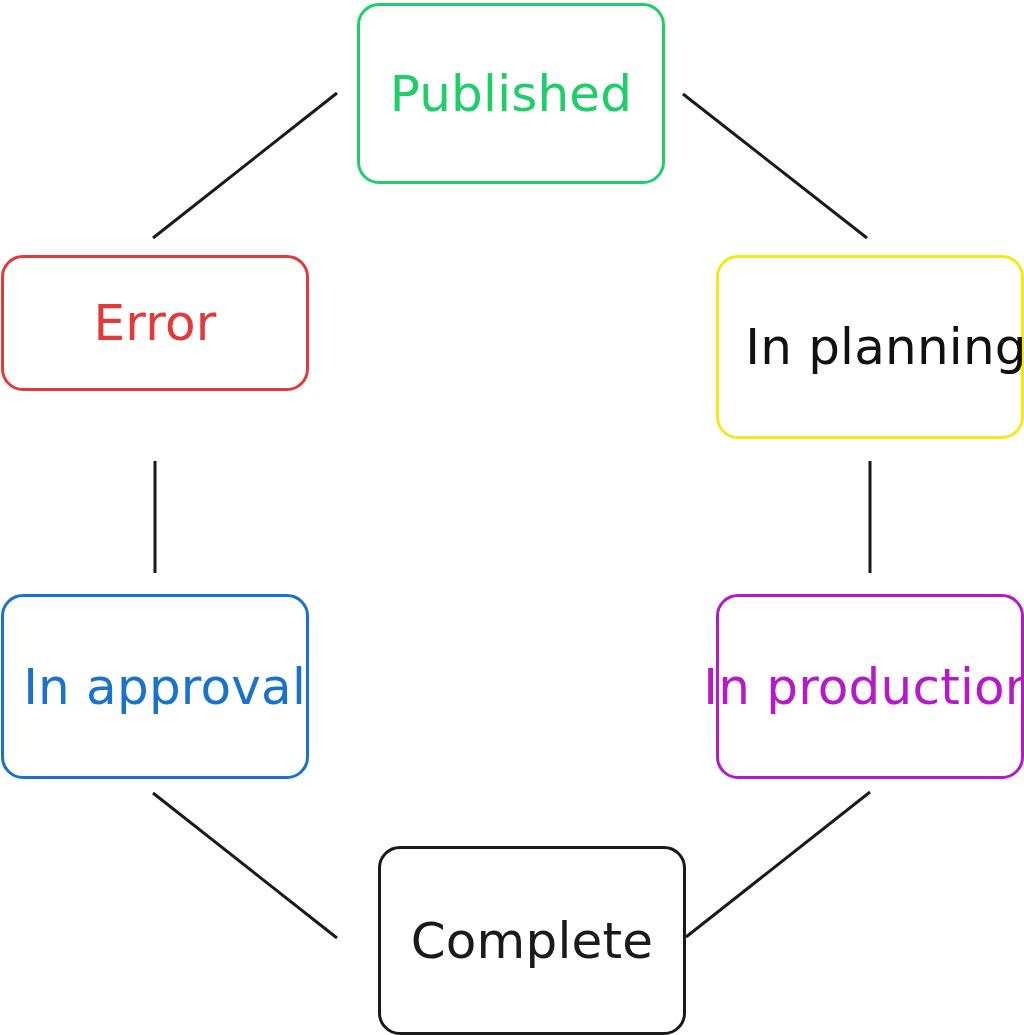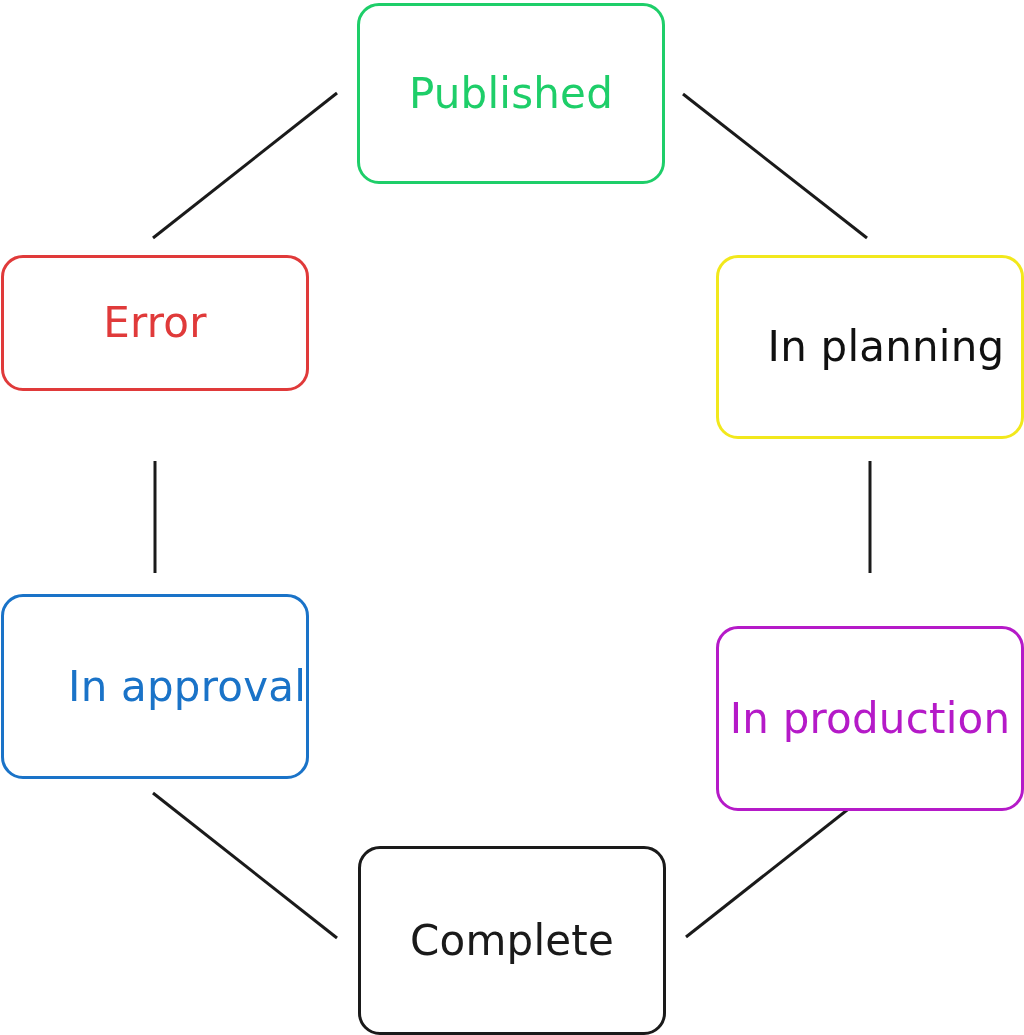--- a/index.html
+++ b/index.html
@@ -34,31 +34,31 @@
     background: #ffffff;
     border-style: solid;
     border-width: 3px;
     border-radius: 22px;
     display: flex;
     align-items: center;
     justify-content: center;
     z-index: 2;
   }
   .node-label {
-    font-size: 42px;
+    font-size: 50px;
     line-height: 1;
     letter-spacing: 0.2px;
     white-space: nowrap;
     font-weight: 400;
   }
   
   #node-published   { left: 357px; top: 3px;   width: 308px; height: 181px; }
   #node-in-planning { left: 716px; top: 255px; width: 308px; height: 184px; }
-  #node-in-production{left: 716px; top: 594px; width: 308px; height: 185px; margin-top: 32px; }
-  #node-complete    { left: 358px; top: 846px; width: 308px; height: 189px; }
+  #node-in-production{left: 716px; top: 594px; width: 308px; height: 185px; }
+  #node-complete    { left: 378px; top: 846px; width: 308px; height: 189px; }
   #node-in-approval { left: 1px;   top: 594px; width: 308px; height: 185px; justify-content: flex-end; }
   #node-error       { left: 1px;   top: 255px; width: 308px; height: 136px; }
 </style>
 </head>
 <body>
 
 <div id="diagram-canvas">
 
   <svg id="connector-layer" viewBox="0 0 1024 1035" width="1024" height="1035" xmlns="http://www.w3.org/2000/svg">
     <line stroke="#1a1a1a" stroke-width="3" stroke-linecap="butt" x1="337" y1="93" x2="153" y2="238"></line>

